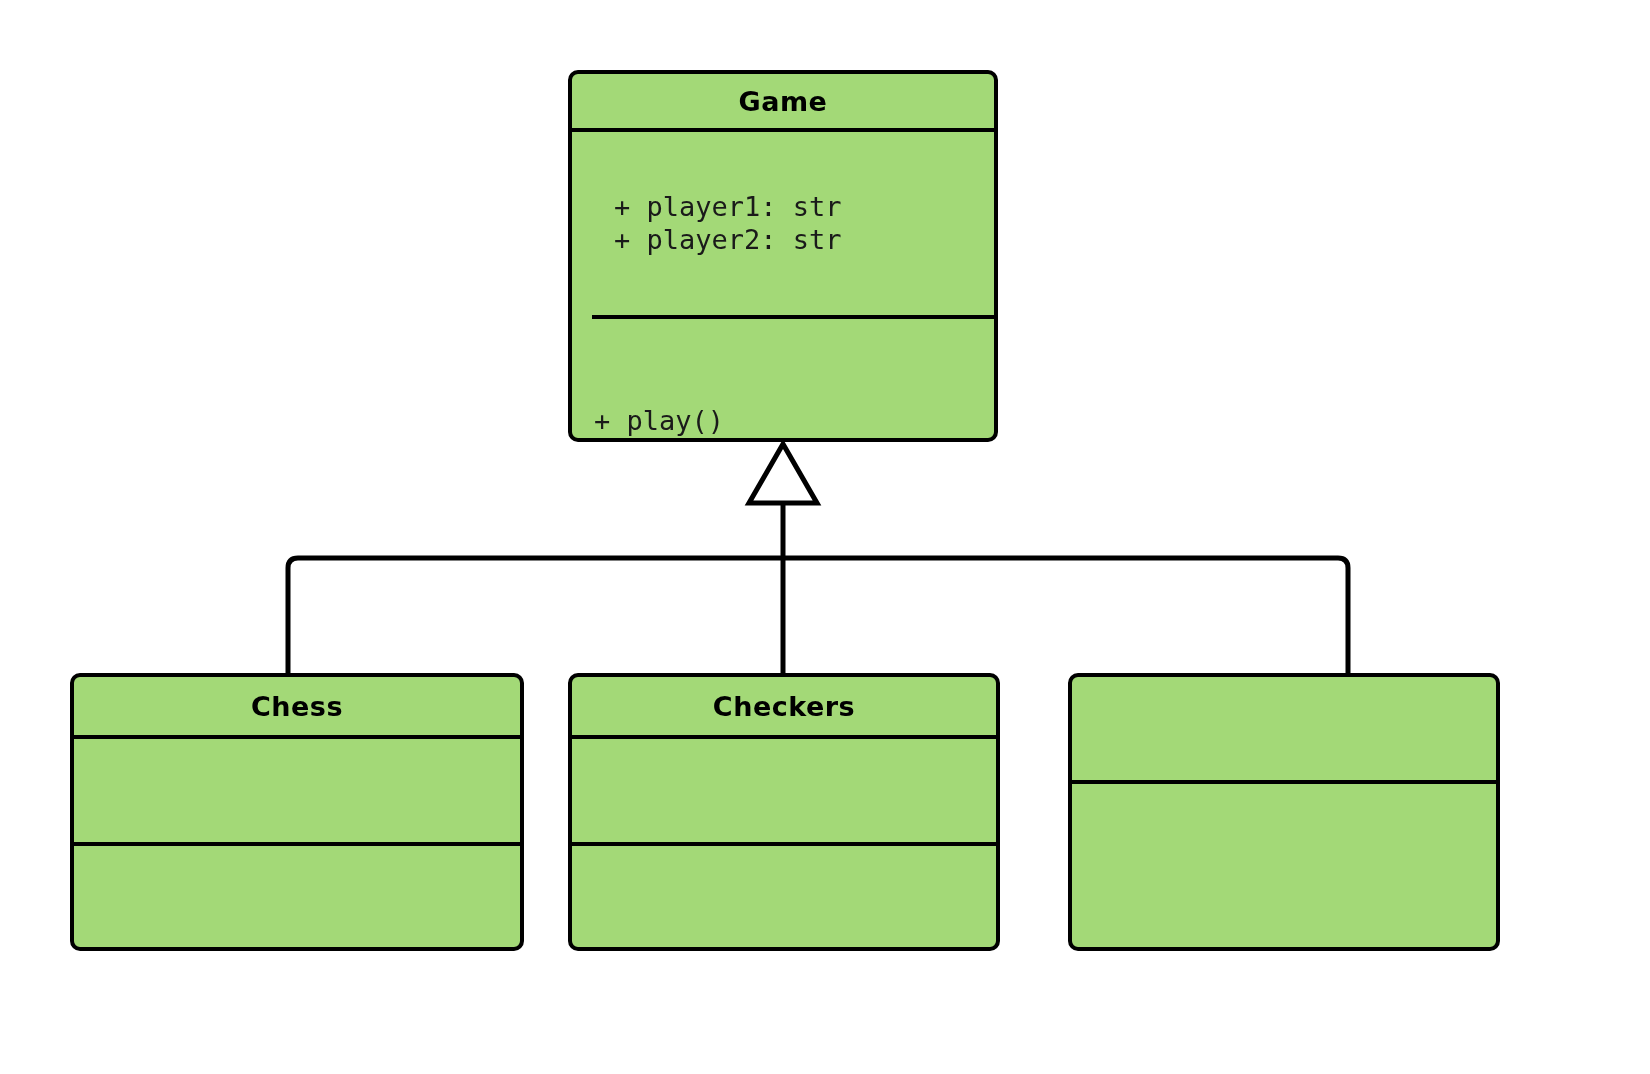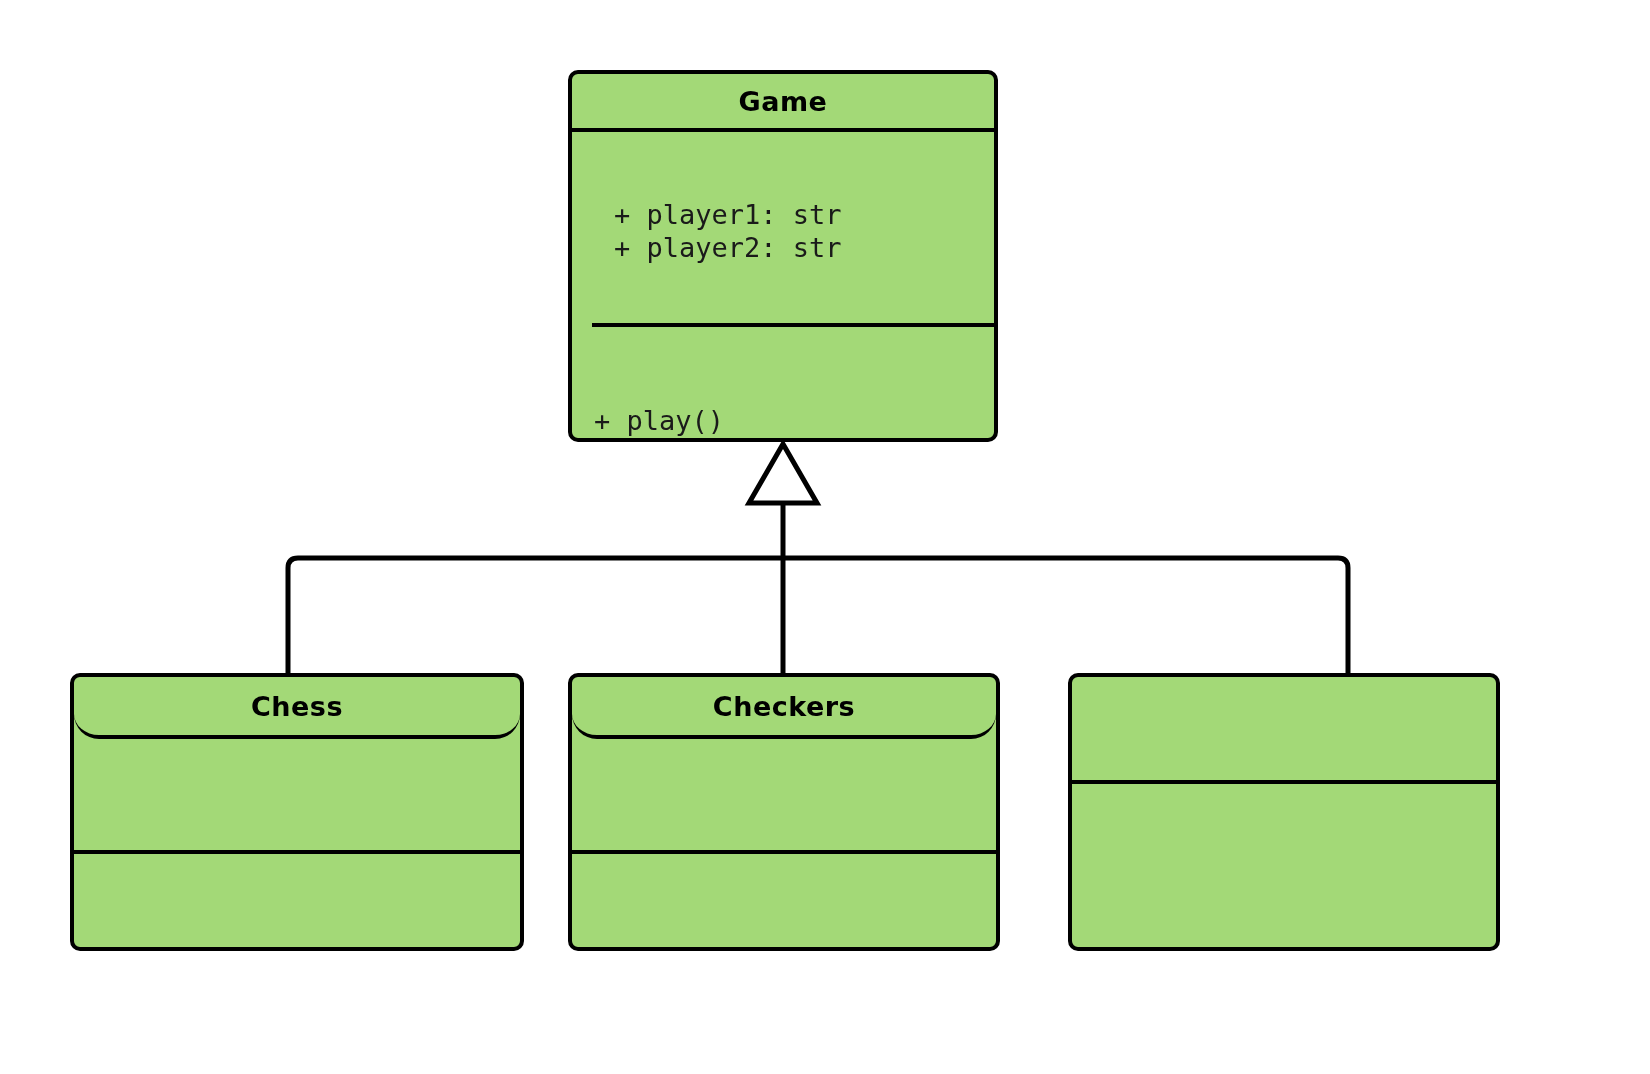--- a/index.html
+++ b/index.html
@@ -30,21 +30,20 @@
   
   .uml-class {
     position: absolute;
     box-sizing: border-box;
     background: #a3d977;
     border: 4px solid #000000;
     border-radius: 10px;
     display: flex;
     flex-direction: column;
     overflow: hidden;
-    gap: 8px;
   }
   .uml-name {
     box-sizing: border-box;
     display: flex;
     align-items: center;
     justify-content: center;
     font-family: "DejaVu Sans", sans-serif;
     font-weight: bold;
     font-size: 27px;
     color: #000000;
@@ -73,21 +72,21 @@
     color: #1a1a1a;
     white-space: pre;
   }
   
   #cls-game      { left: 568px;  top: 70px;  width: 430px; height: 372px; }
   #cls-game .uml-name  { height: 58px; }
   #cls-game .uml-attrs { height: 187px; margin-left: 20px; }
   #cls-game .uml-ops   { flex: 1 1 auto; }
   
   .subclass { top: 673px; width: 454px; height: 278px; }
-  .subclass .uml-name  { height: 62px; border-radius: 25px; }
+  .subclass .uml-name  { height: 62px; }
   .subclass .uml-attrs { height: 107px; }
   .subclass .uml-ops   { flex: 1 1 auto; }
   #cls-chess    { left: 70px;   width: 454px; }
   #cls-checkers { left: 568px;  width: 432px; }
   #cls-ludo     { left: 1068px; width: 432px; }
 </style>
 </head>
 <body>
 
 <div id="canvas">

